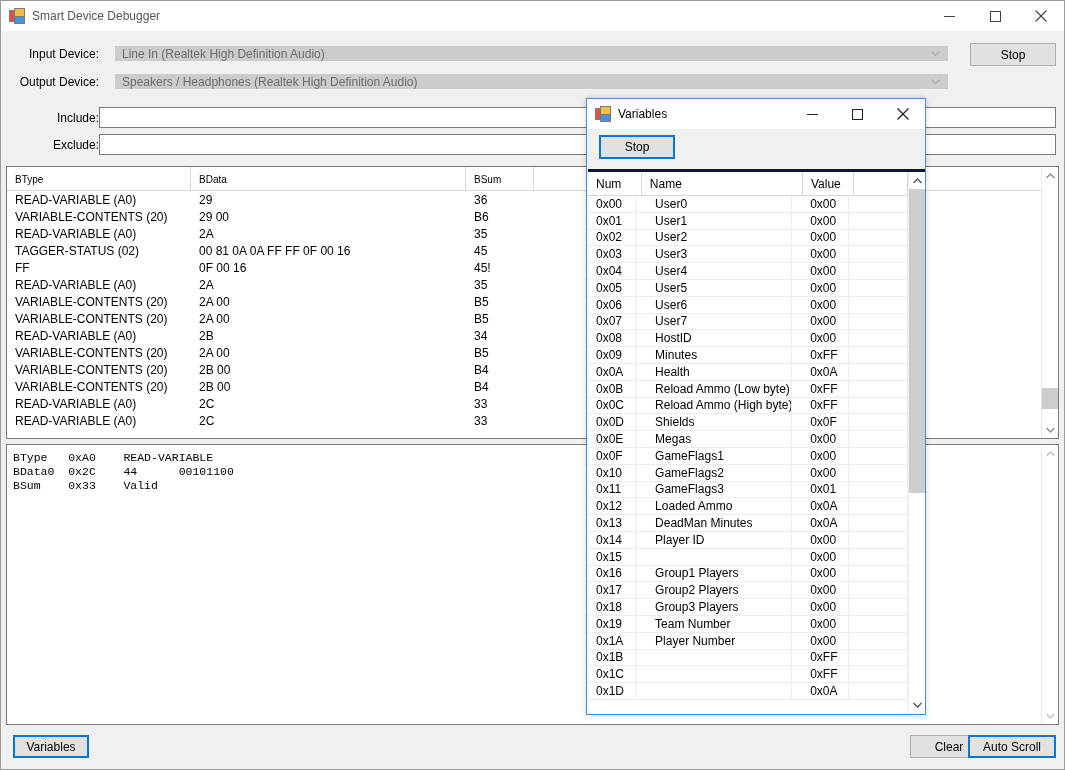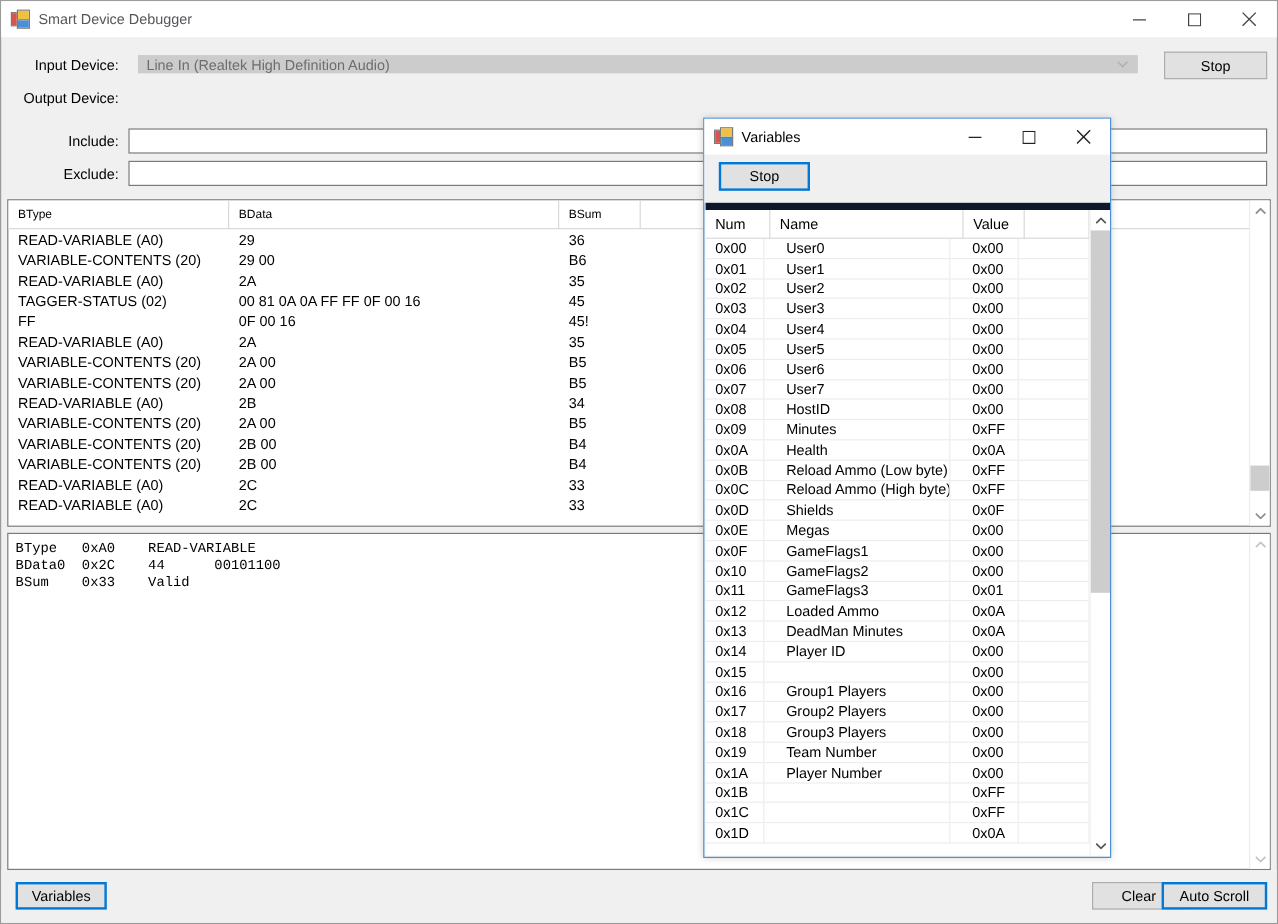--- a/index.html
+++ b/index.html
@@ -137,21 +137,21 @@
   }
   .filter-row {
     display: flex;
     align-items: center;
     height: 21px;
     margin-bottom: 6px;
   }
   .filter-label {
     width: 98px;
     text-align: right;
-    padding-right: 8px;
+    padding-right: 0;
     font-size: 12px;
     flex: 0 0 auto;
   }
   .filter-input {
     flex: 1 1 auto;
     height: 21px;
     background: #ffffff;
     border: 1px solid #7a7a7a;
     box-sizing: border-box;
     margin-right: 8px;
@@ -332,21 +332,21 @@
     background: #e1e1e1;
     border: 2px solid #0078d7;
     box-sizing: border-box;
     display: flex; align-items: center; justify-content: center;
     font-size: 12px;
   }
   .dlg-list-wrap {
     flex: 1 1 auto;
     margin: 0 0 1px 1px;
     background: #ffffff;
-    border-top: 6px solid #0f172a;
+    border-top: 3px solid #0f172a;
     display: flex;
     overflow: hidden;
     position: relative;
   }
   .dlg-list-body {
     flex: 1 1 auto;
     overflow: hidden;
     position: relative;
   }
   .vcol-num   { width: 60px; }
@@ -419,20 +419,28 @@
         <div class="combo-text">Line In (Realtek High Definition Audio)</div>
         <div class="combo-arrow">
           <svg width="9" height="6" viewBox="0 0 9 6">
               <path d="M0.5 0.5 L4.5 4.5 L8.5 0.5" fill="none" stroke="#b0b0b0" stroke-width="1.3"></path>
             </svg>
         </div>
       </div>
     </div>
     <div class="device-row">
       <div class="device-label">Output Device:</div>
+      <div class="combo" style="margin-right:116px;">
+        <div class="combo-text">Speakers / Headphones (Realtek High Definition Audio)</div>
+        <div class="combo-arrow">
+          <svg width="9" height="6" viewBox="0 0 9 6">
+              <path d="M0.5 0.5 L4.5 4.5 L8.5 0.5" fill="none" stroke="#b0b0b0" stroke-width="1.3"></path>
+            </svg>
+        </div>
+      </div>
     </div>
     <div class="stop-top-btn">Stop</div>
   </div>
 
   <div class="filter-area">
     <div class="filter-row">
       <div class="filter-label">Include:</div>
       <input class="filter-input" value="" placeholder="" style="">
     </div>
     <div class="filter-row">

